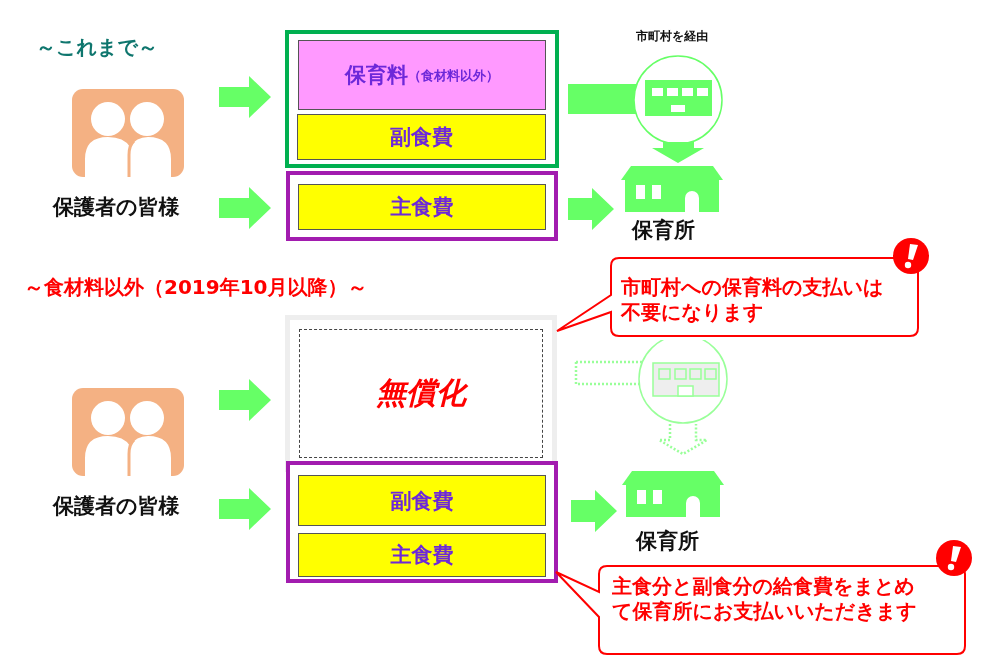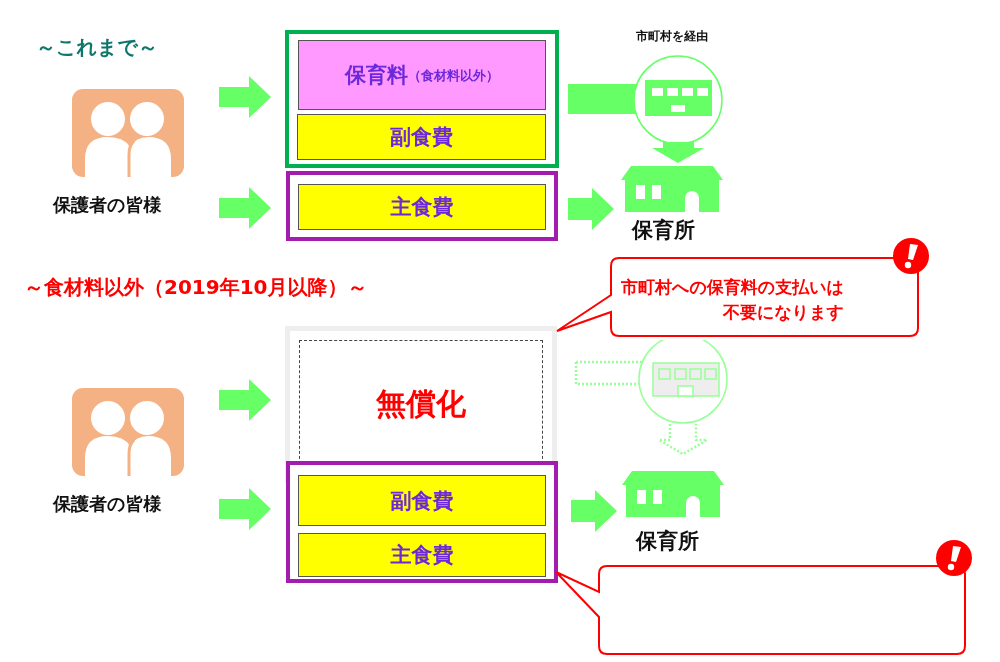--- a/index.html
+++ b/index.html
@@ -2,41 +2,41 @@
 <html><head>
 <meta charset="utf-8">
 <style>
   html, body { margin: 0; padding: 0; background: #ffffff; }
   body { width: 1000px; height: 662px; position: relative; overflow: hidden;
          font-family: "DejaVu Sans", "Liberation Sans", sans-serif; font-weight: bold; color: #111; }
   .abs { position: absolute; }
   .section-title { font-size: 20px; }
   .title-before { left: 36px; top: 34px; color: #0f766e; }
   .title-after { left: 24px; top: 274px; color: #ff0000; }
-  .person-label { font-size: 18px; white-space: nowrap; }
+  .person-label { font-size: 21px; white-space: nowrap; }
   .avatar { width: 112px; height: 88px; background: #f4b183; border-radius: 11px; overflow: hidden; }
   .avatar svg { display: block; }
   .arrow svg { display: block; }
   .frame { box-sizing: border-box; }
   .frame-green { border: 4px solid #00b050; background: #fff; }
   .frame-orange { border: 4px solid #a21caf; background: #fff; }
   .frame-gray { border: 5px solid #eeeeee; background: #fff; }
   .fee-box { position: absolute; box-sizing: border-box; border: 1.5px solid #555;
              display: flex; align-items: center; justify-content: center;
              font-size: 21px; color: #6d28d9; text-align: center; }
   .fee-pink { background: #ff99ff; }
   .fee-yellow { background: #ffff00; }
   .fee-sub { font-size: 13px; margin-top: 2px; }
   .dashed-inner { position: absolute; left: 9px; top: 9px; right: 9px; bottom: 9px;
                   border: 1.5px dashed #444; display: flex; align-items: center; justify-content: center; }
   .free-label { color: #ff0000; font-size: 30px; }
   .via-label { font-size: 12px; white-space: nowrap; text-align: center; }
   .nursery-label { font-size: 21px; white-space: nowrap; }
   .callout { position: absolute; }
-  .callout-text { position: absolute; color: #ff0000; font-size: 17px; line-height: 25px; text-align: right; }
+  .callout-text { position: absolute; color: #ff0000; font-size: 20px; line-height: 25px; }
 </style>
 </head>
 <body>
 
 <div class="abs section-title title-before">～これまで～</div>
 
 <div class="abs avatar" style="left:72px; top:89px;">
   <svg width="112" height="88" viewBox="0 0 112 88">
     <circle cx="36" cy="30" r="17" fill="#fff"></circle>
     <circle cx="75" cy="30" r="17" fill="#fff"></circle>
@@ -123,21 +123,21 @@
   <svg width="52" height="42">
       <polygon points="0,11 30,11 30,0 52,21 30,42 30,31 0,31" fill="#66ff66"></polygon>
     </svg>
 </div>
 <div class="abs arrow" style="left:219px; top:488px;">
   <svg width="52" height="42">
       <polygon points="0,11 30,11 30,0 52,21 30,42 30,31 0,31" fill="#66ff66"></polygon>
     </svg>
 </div>
 
-<div class="abs frame frame-gray" style="left:285px; top:326px; width:272px; height:157px;">
+<div class="abs frame frame-gray" style="left:285px; top:315px; width:272px; height:157px;font-style:italic;">
   <div class="dashed-inner">
     <span class="free-label">無償化</span>
   </div>
 </div>
 
 <div class="abs frame frame-orange" style="left:286px; top:461px; width:272px; height:122px;">
   <div class="fee-box fee-yellow" style="left:8px; top:10px; width:248px; height:51px;">
     <span>副食費</span>
   </div>
   <div class="fee-box fee-yellow" style="left:8px; top:68px; width:248px; height:44px;">
@@ -196,13 +196,17 @@
 
 <div class="callout" style="left:555px; top:530px; width:445px; height:132px;">
   <svg width="445" height="132" style="position:absolute; left:0; top:0;">
     <path d="M44 44 Q44 36 52 36 H402 Q410 36 410 44 V116 Q410 124 402 124 H52 Q44 124 44 116 V87 L1 42 L44 62 Z" fill="#fff" stroke="#ff0000" stroke-width="2"></path>
   </svg>
   <svg width="40" height="40" style="position:absolute; left:379px; top:8px;">
     <circle cx="20" cy="20" r="18" fill="#ff0000"></circle>
     <path d="M19 8 L27 9 L22 24 L17 23 Z" fill="#fff"></path>
     <circle cx="17" cy="29" r="3.2" fill="#fff"></circle>
   </svg>
+  <div class="callout-text" style="left:57px; top:44px;">
+    <div>主食分と副食分の給食費をまとめ</div>
+    <div>て保育所にお支払いいただきます</div>
+  </div>
 </div>
 
 </body></html>

